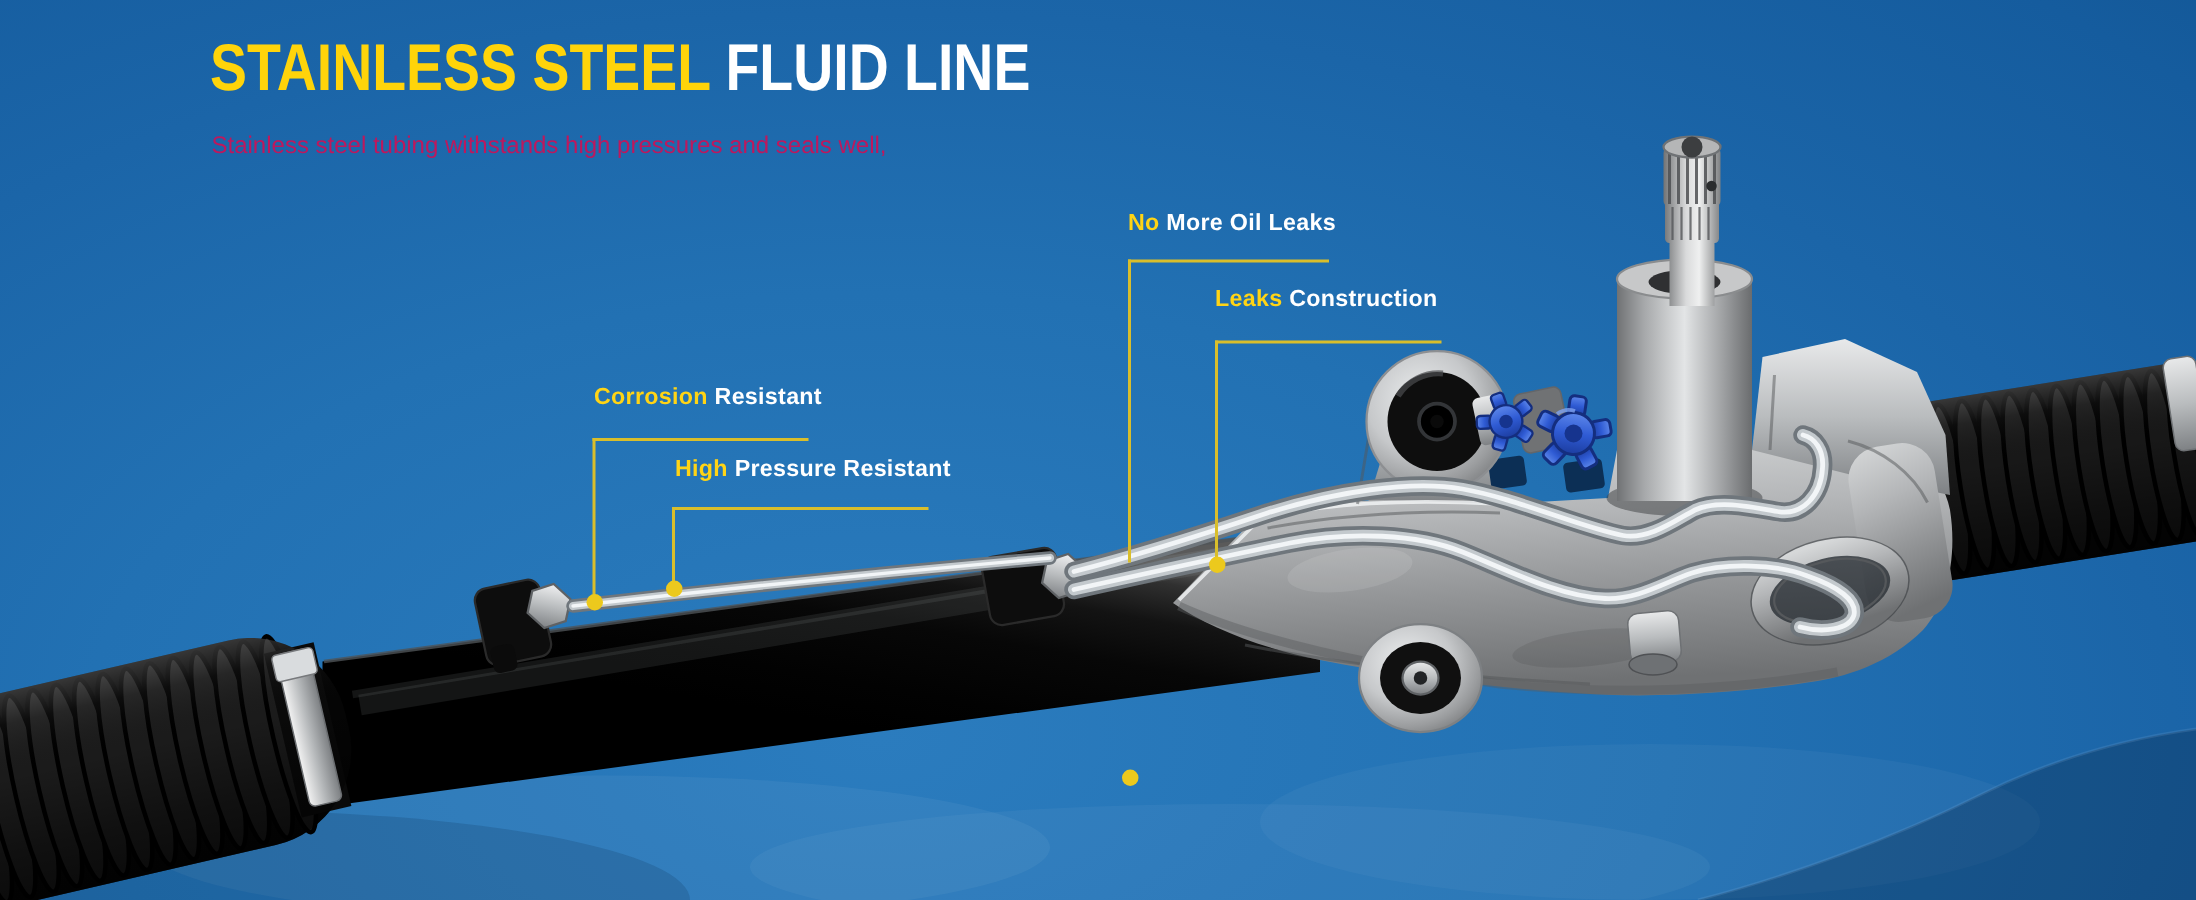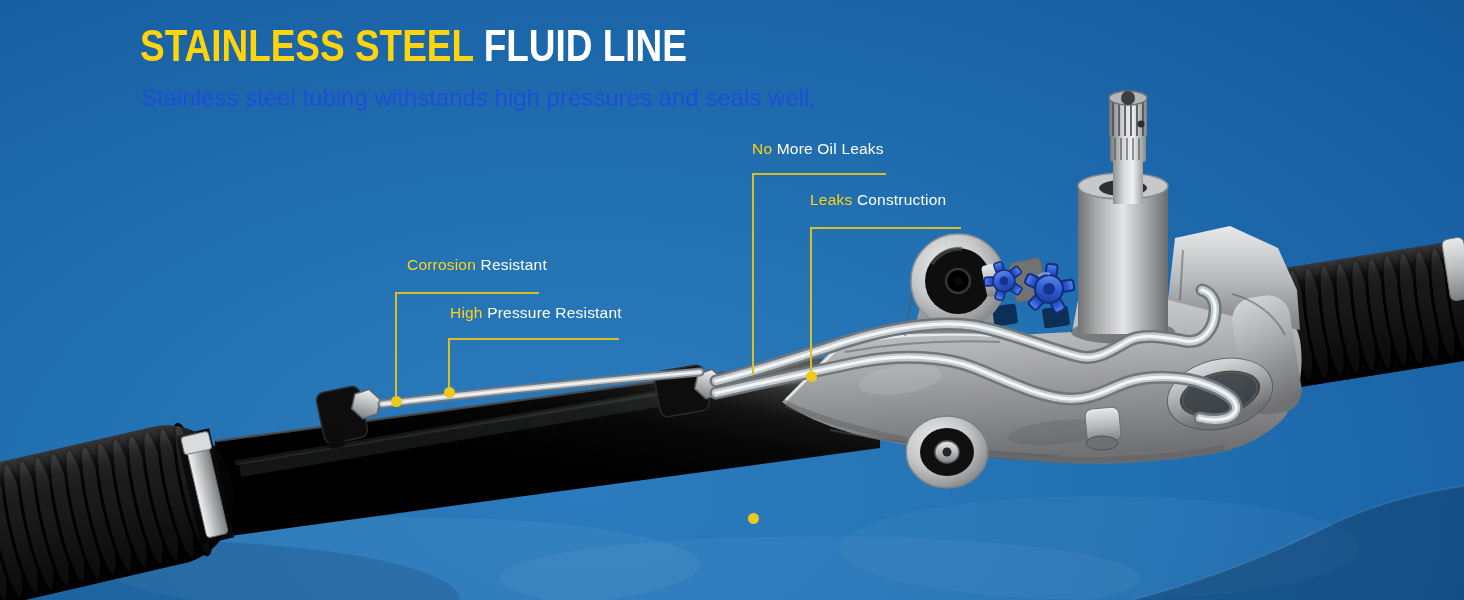--- a/index.html
+++ b/index.html
@@ -15,45 +15,45 @@
   
   .header{position:absolute;left:140px;top:22px;z-index:5;}
   .title{
     margin:0;white-space:nowrap;color:#ffffff;
     font-weight:800;font-size:44px;line-height:1.08;letter-spacing:0px;
     transform:scaleX(.84);transform-origin:left top;
     font-family:"Liberation Sans",sans-serif;
   }
   .title .hl{color:#FFD40A;}
   .subtitle{
-    margin:15px 0 0 1px;color:#1d4ed8;
-    font-size:24px;line-height:26px;font-weight:400;
+    margin:15px 0 0 1px;color:#be185d;
+    font-size:16px;line-height:26px;font-weight:400;
   }
 
   
   .callout{position:absolute;z-index:6;color:#fff;white-space:nowrap;
-    font-size:15.5px;font-weight:400;letter-spacing:.2px;line-height:1.2;}
+    font-size:15.5px;font-weight:700;letter-spacing:.2px;line-height:1.2;}
   .callout .hl{color:#FFD415;}
   .callout .hline,.callout .vline{position:absolute;background:#D9BE2B;}
   .callout .hline{height:2px;}
   .callout .vline{width:2px;}
   .callout .dot{position:absolute;width:11px;height:11px;border-radius:50%;background:#ECC91D;}
 
   #co-oil{left:752px;top:140px;}
   #co-oil .hline{left:0;top:33px;width:134px;}
   #co-oil .vline{left:0;top:33px;height:202px;}
   #co-oil .dot{left:-4.5px;top:373px;}
 
   #co-rugged{left:810px;top:191px;}
   #co-rugged .hline{left:0;top:36px;width:151px;}
   #co-rugged .vline{left:0;top:36px;height:146px;}
   #co-rugged .dot{left:-4.5px;top:180px;}
 
   #co-corrosion{left:395px;top:256px;}
-  #co-corrosion .label{margin-left:12px;}
+  #co-corrosion .label{margin-left:1px;}
   #co-corrosion .hline{left:0;top:36px;width:144px;}
   #co-corrosion .vline{left:0;top:36px;height:105px;}
   #co-corrosion .dot{left:-4.5px;top:140px;}
 
   #co-high{left:448px;top:304px;}
   #co-high .label{margin-left:2px;}
   #co-high .hline{left:0;top:34px;width:171px;}
   #co-high .vline{left:0;top:34px;height:50px;}
   #co-high .dot{left:-4.5px;top:83px;}
 </style>

